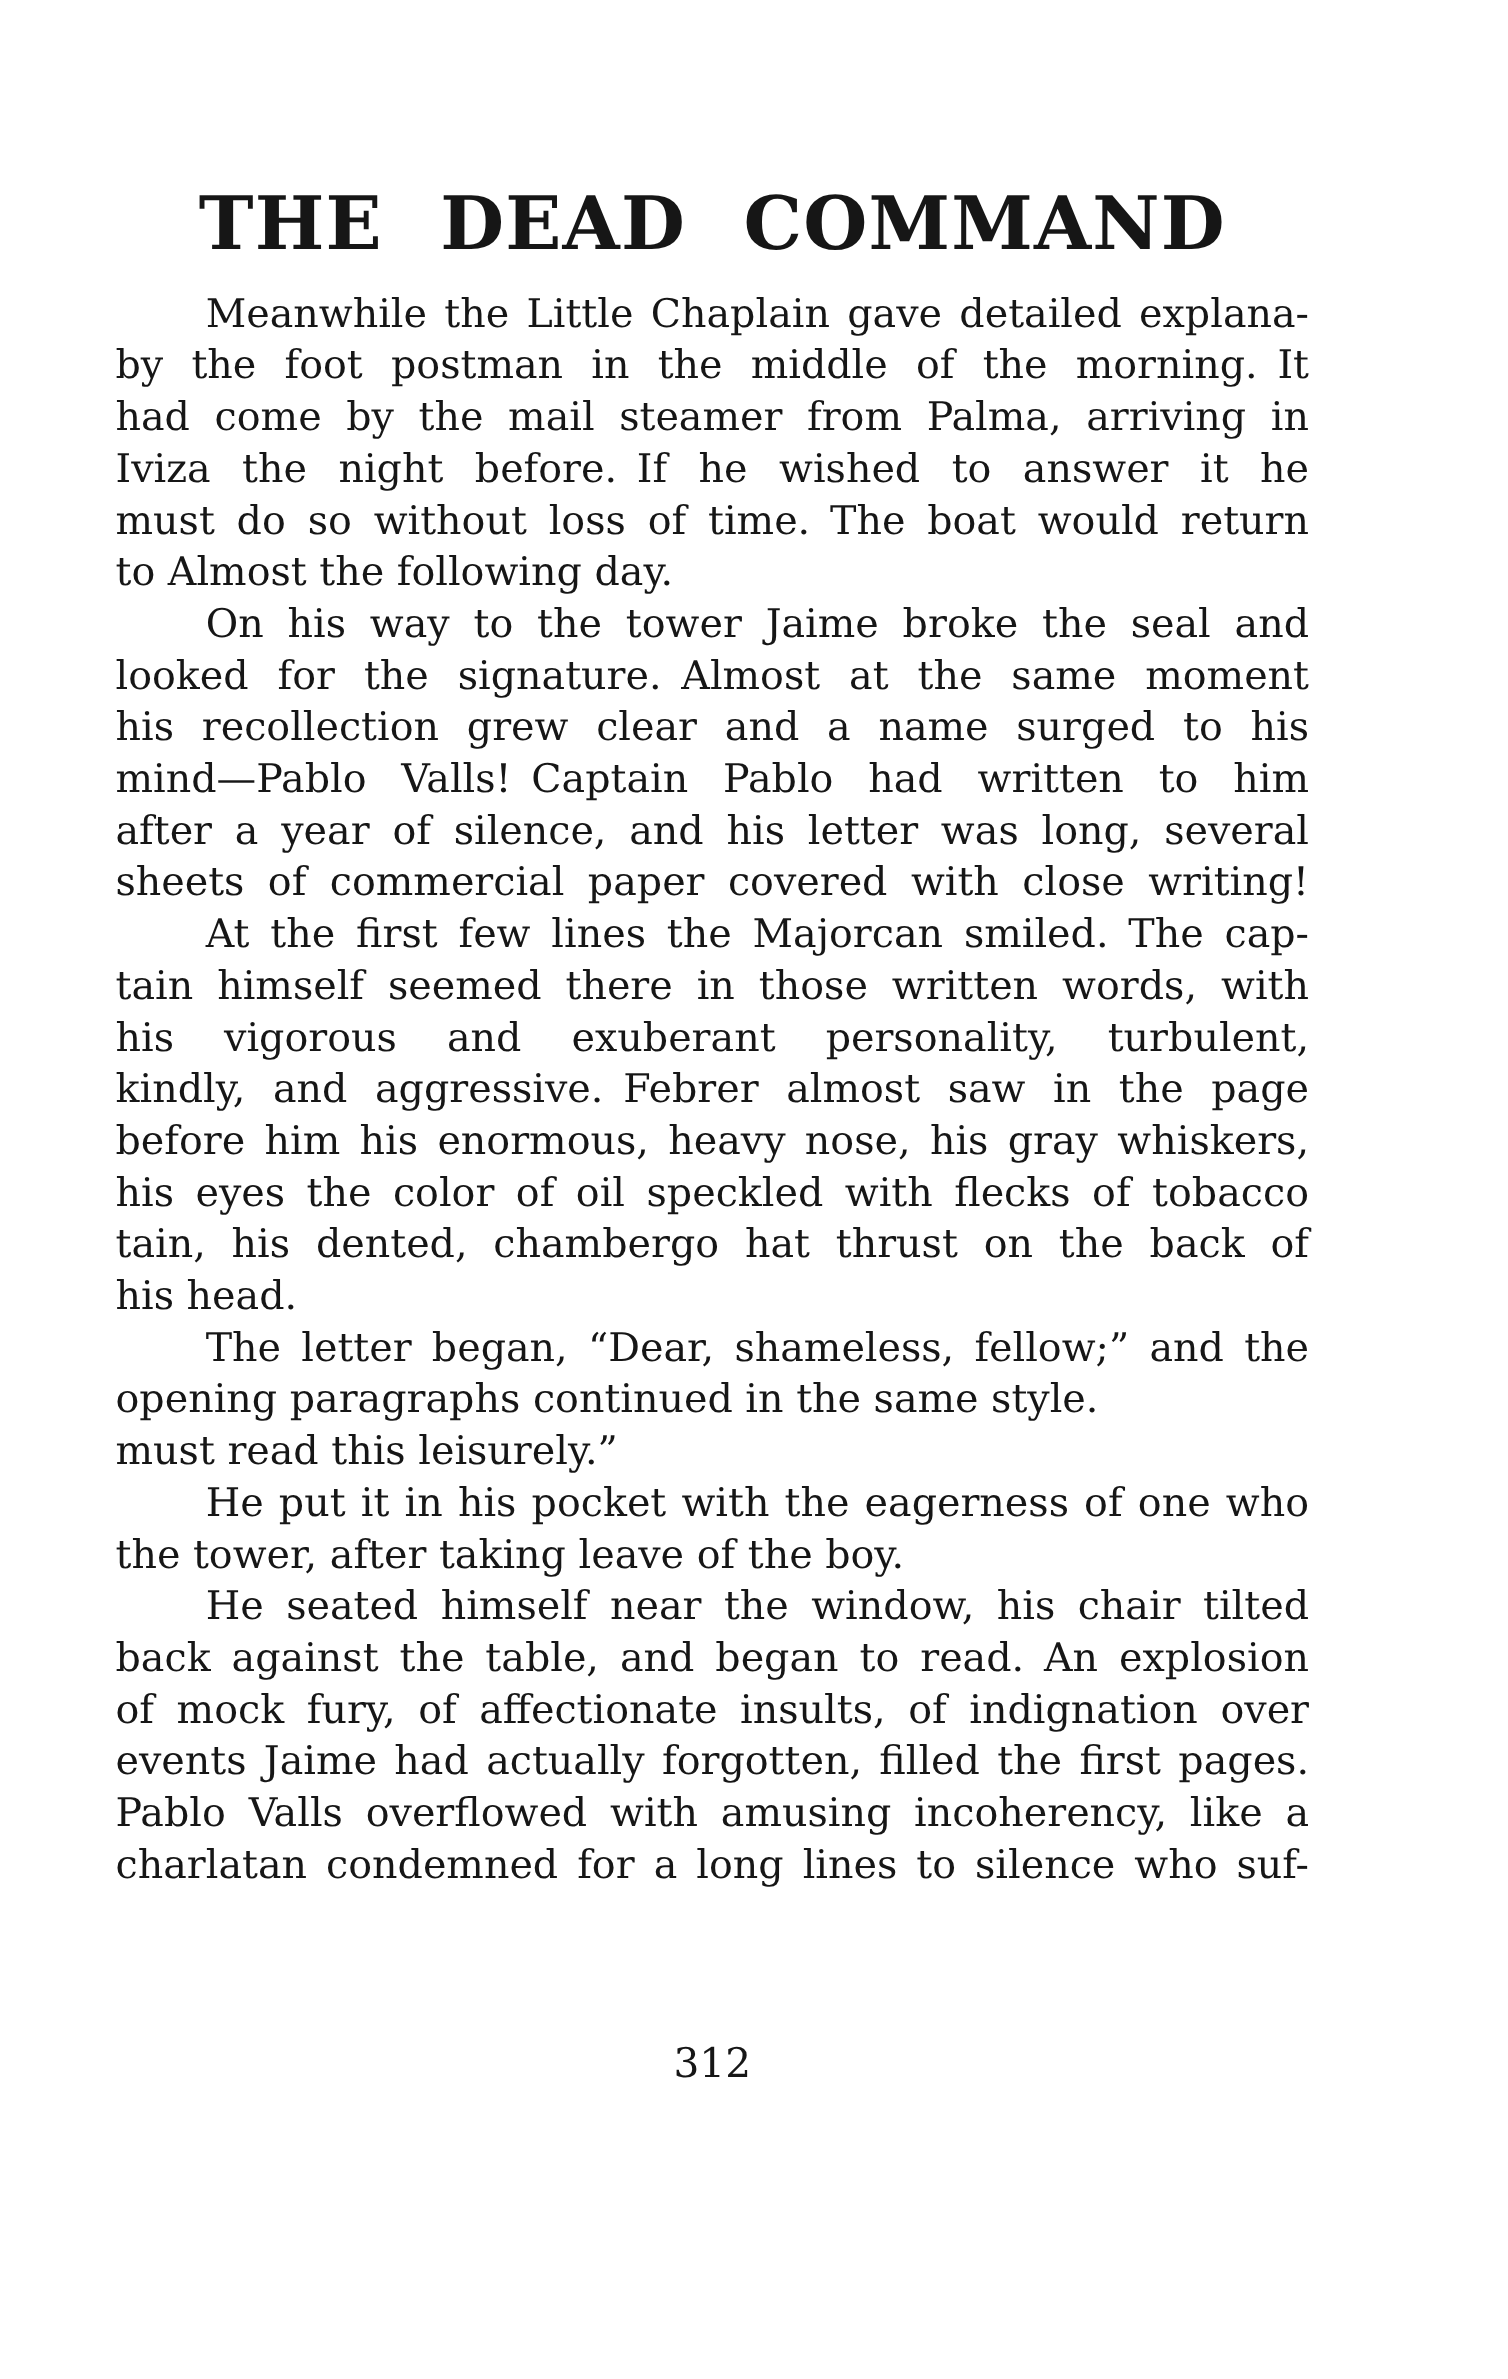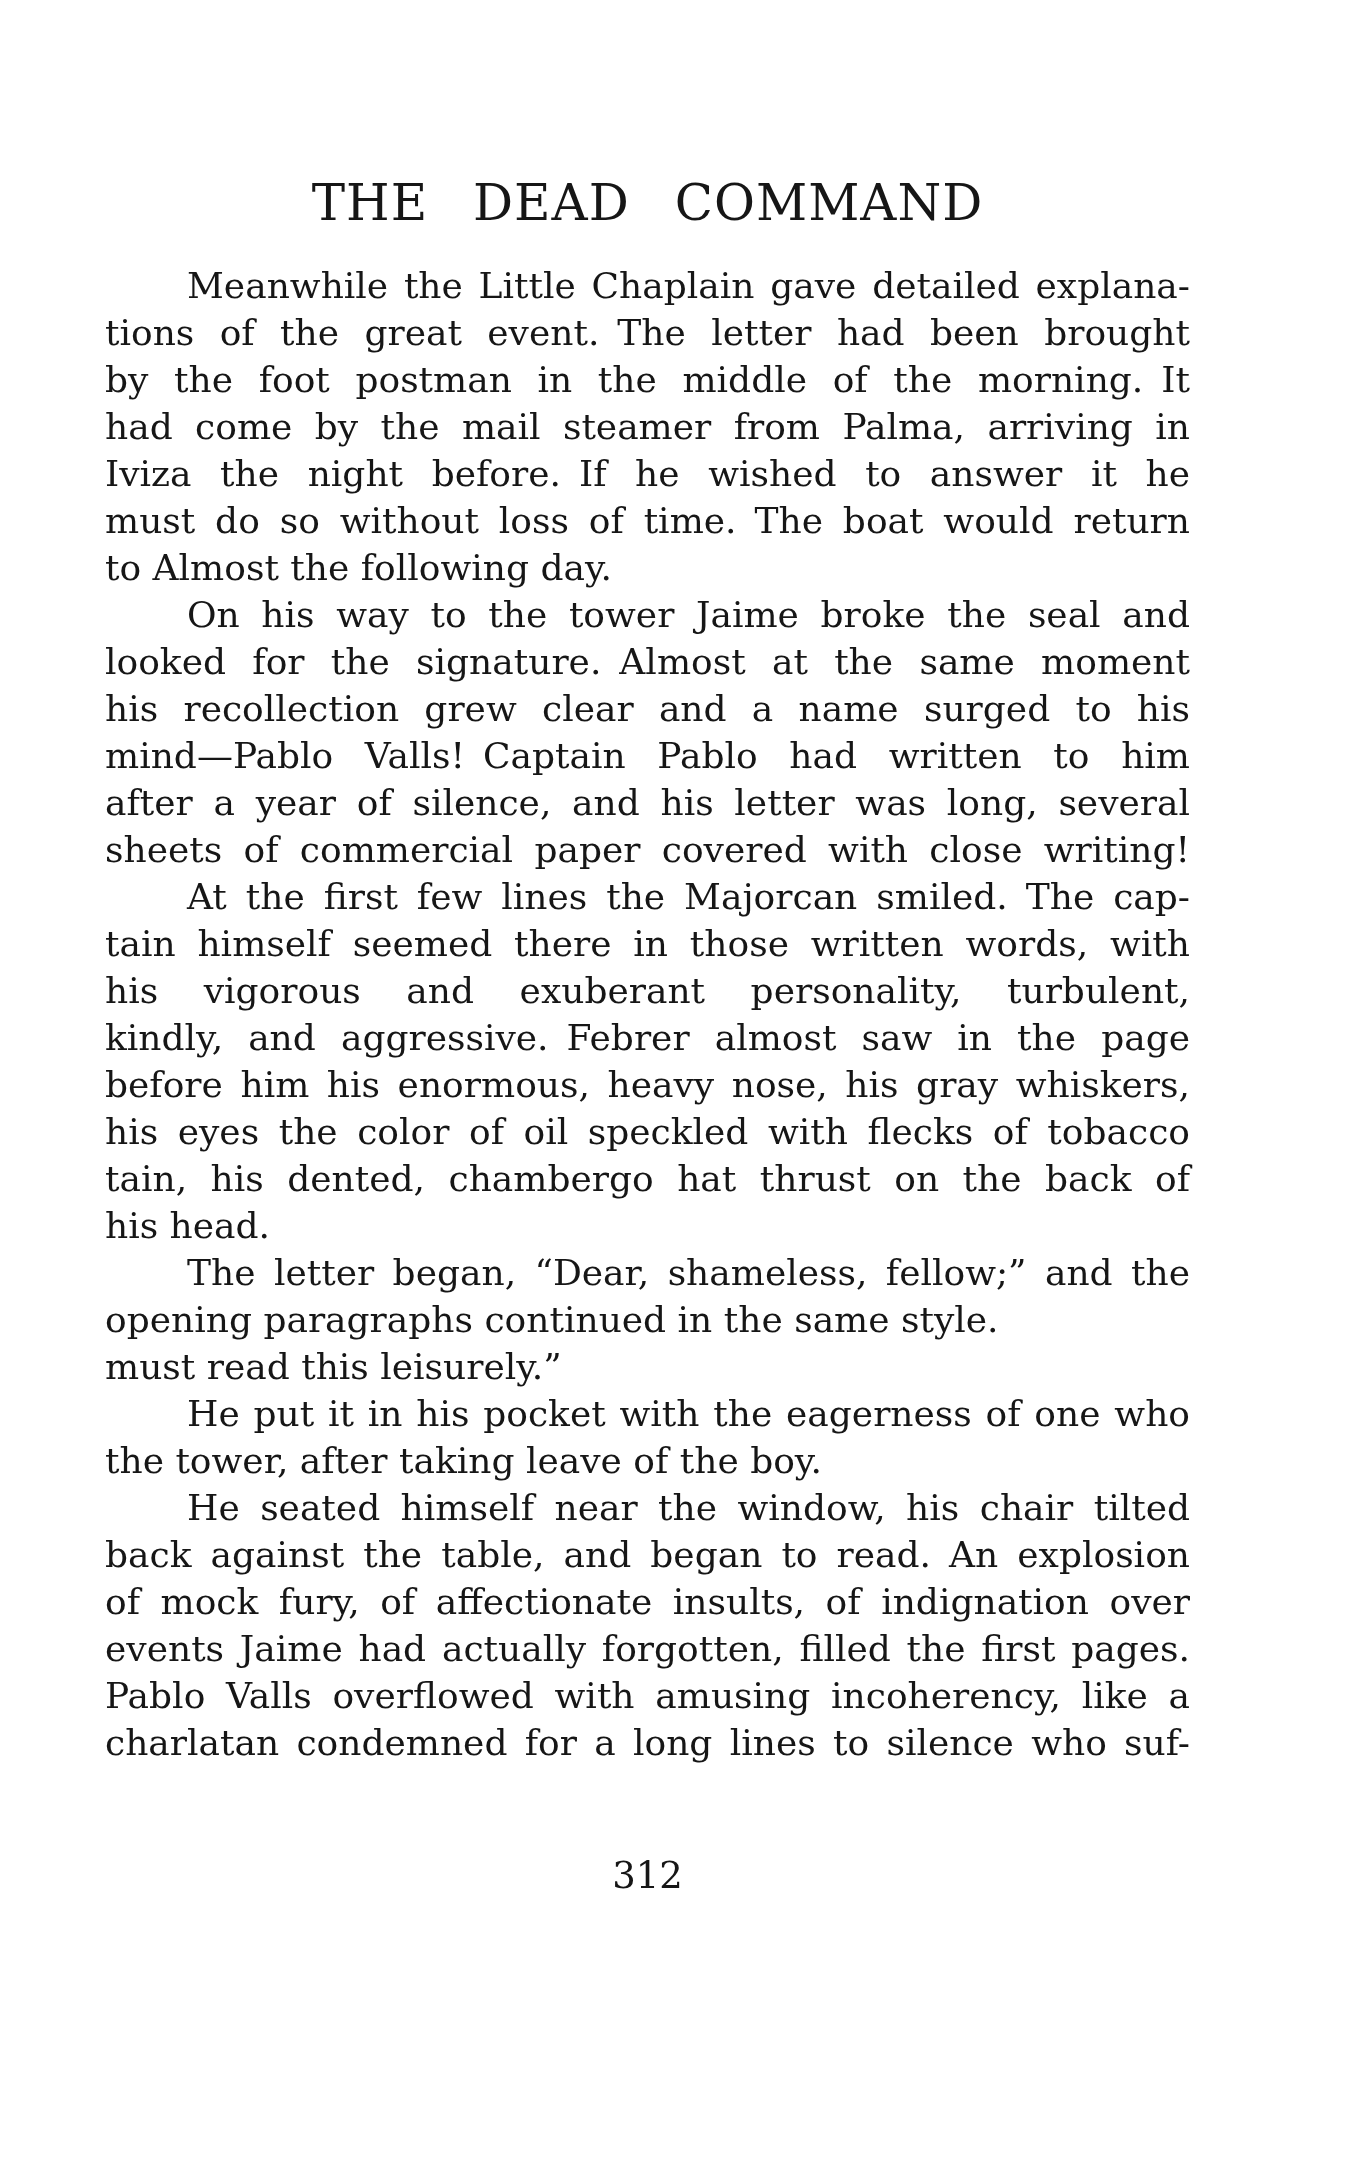--- a/index.html
+++ b/index.html
@@ -19,22 +19,22 @@
     position: absolute;
     inset: 0;
     background: #ffffff;
   }
   .title {
     position: absolute;
     top: 174px;
     left: 105px;
     width: 1085px;
     margin: 0;
-    font-size: 50px;
-    font-weight: normal;
+    font-size: 67px;
+    font-weight: bold;
     line-height: 58px;
     text-align: center;
     letter-spacing: 1px;
     word-spacing: 28px;
     white-space: nowrap;
   }
   .body-text {
     position: absolute;
     top: 262px;
     left: 105px;
@@ -63,21 +63,20 @@
 <body>
 
 <div class="page">
 
   <h1 class="title">THE DEAD COMMAND</h1>
 
   <div class="body-text">
 
     <div class="para">
       <div class="line first">Meanwhile the Little Chaplain gave detailed explana-</div>
-      <div class="line">tions of the great event. The letter had been brought</div>
       <div class="line">by the foot postman in the middle of the morning. It</div>
       <div class="line">had come by the mail steamer from Palma, arriving in</div>
       <div class="line">Iviza the night before. If he wished to answer it he</div>
       <div class="line">must do so without loss of time. The boat would return</div>
       <div class="line lastline">to Almost the following day.</div>
     </div>
 
     <div class="para">
       <div class="line first">On his way to the tower Jaime broke the seal and</div>
       <div class="line">looked for the signature. Almost at the same moment</div>

